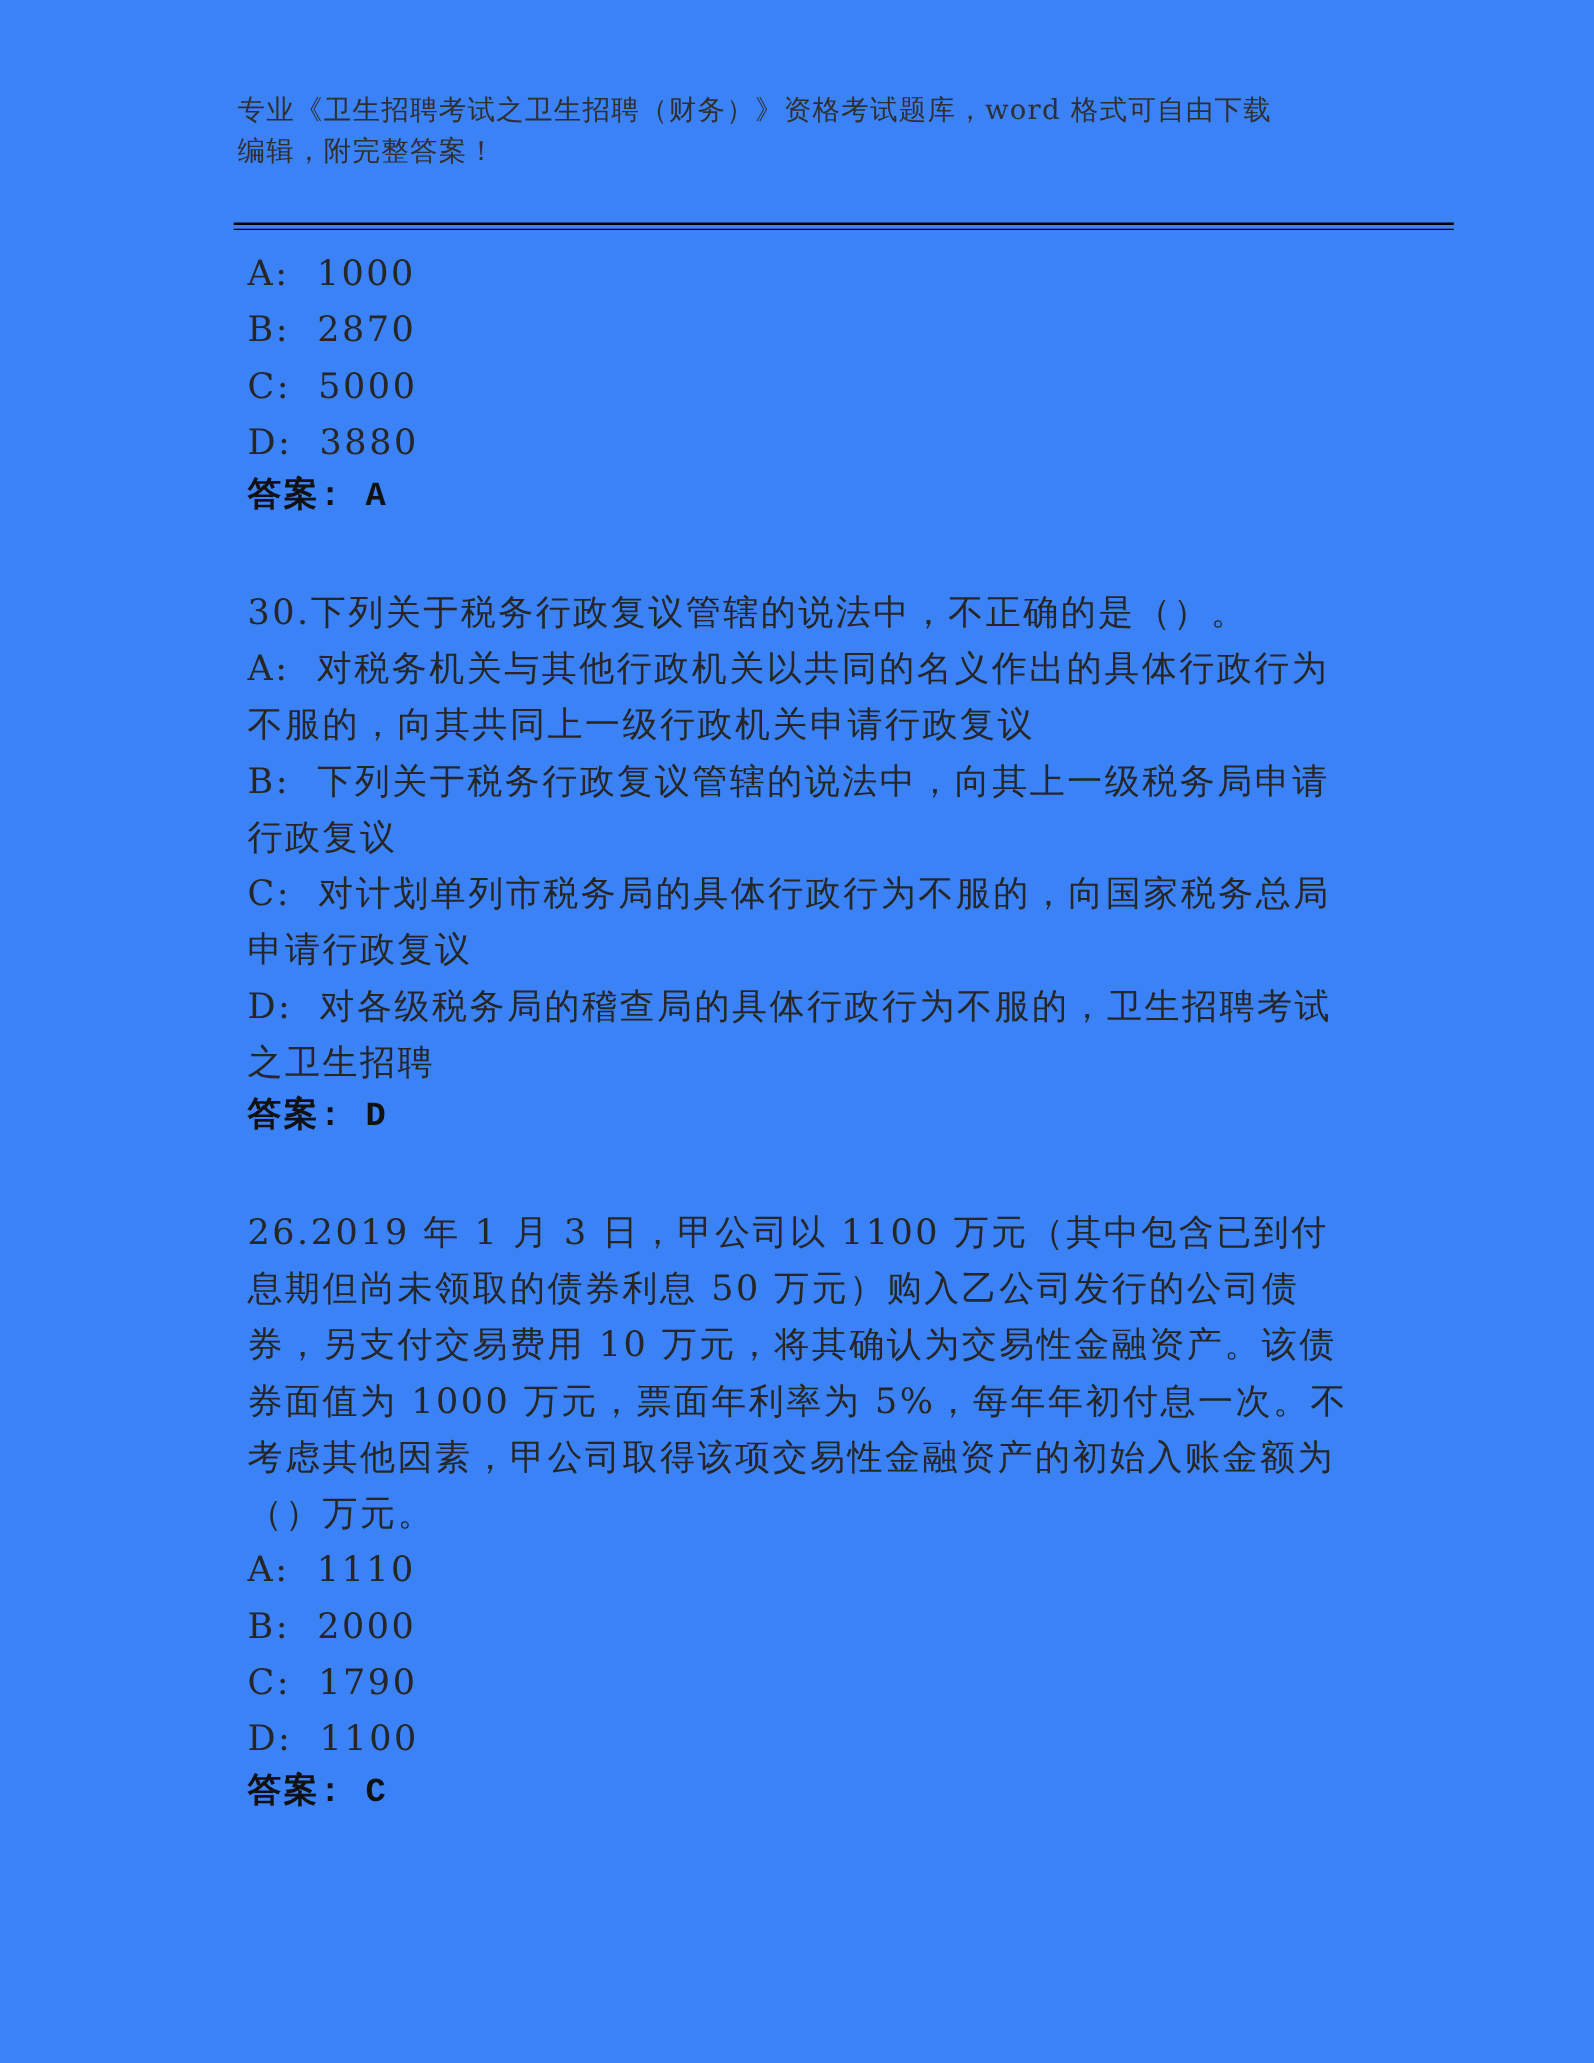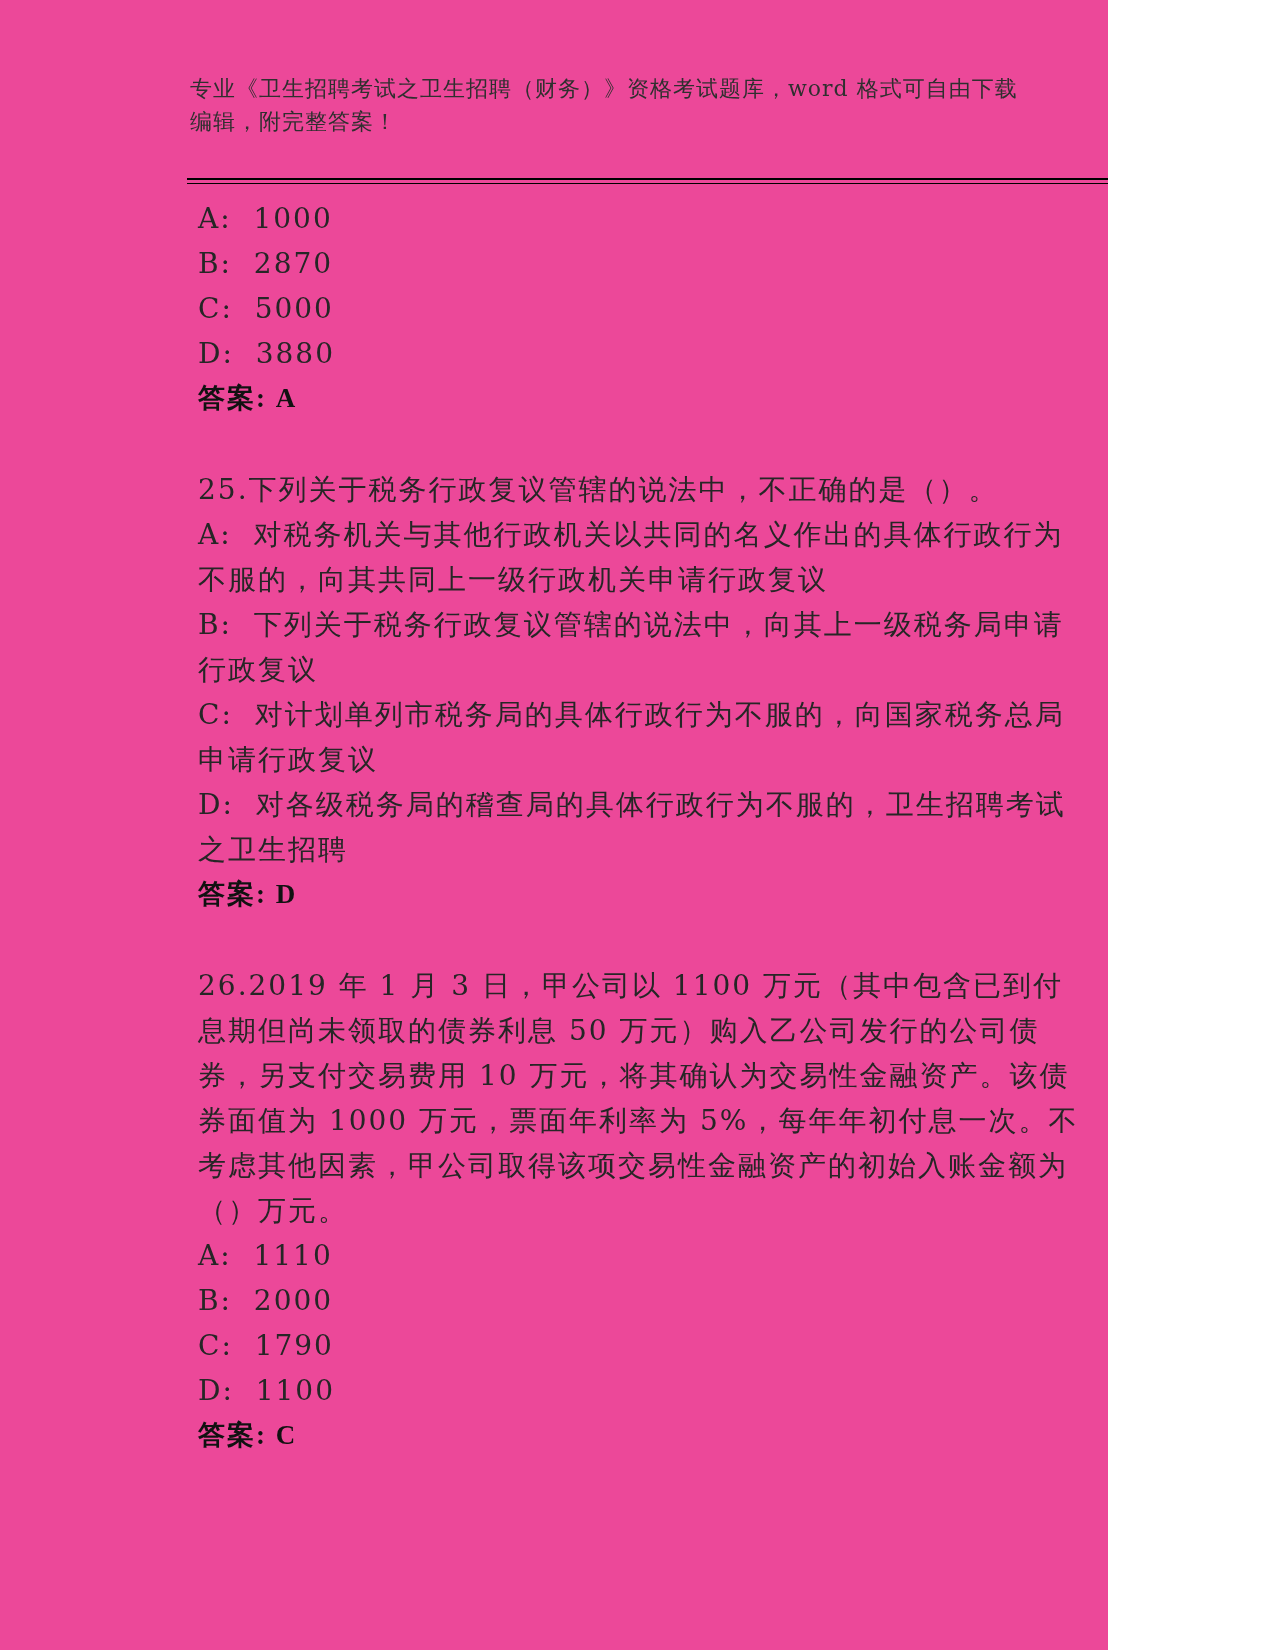--- a/index.html
+++ b/index.html
@@ -4,23 +4,23 @@
 <style>
   html, body { margin: 0; padding: 0; }
   body {
     width: 1275px;
     height: 1650px;
     background: #ffffff;
     font-family: "DejaVu Serif", "Liberation Serif", serif;
   }
   .page {
     position: relative;
-    width: 1108px;
+    width: 1275px;
     height: 1650px;
-    background: #ec4899;
+    background: #3b82f6;
     overflow: hidden;
   }
   .header {
     position: absolute;
     left: 190px;
     top: 72px;
     width: 890px;
     font-size: 22px;
     line-height: 33px;
     letter-spacing: 1px;
@@ -45,21 +45,21 @@
     line-height: 45px;
     letter-spacing: 2px;
     color: #262626;
   }
   .block { margin: 0 0 46px 0; }
   .block.lines-5  { min-height: 225px; }
   .block.lines-10 { min-height: 450px; }
   .block p { margin: 0; white-space: pre-wrap; }
   .qtext, .option { text-align: left; }
   .answer {
-    font-family: Liberation Serif, serif;
+    font-family: Liberation Mono, monospace;
     font-weight: bold;
     font-size: 27px;
     letter-spacing: 2px;
     color: #111111;
   }
 </style>
 </head>
 <body>
 
 <div class="page">
@@ -75,21 +75,21 @@
 
     <section class="block lines-5">
       <p class="option">A:  1000</p>
       <p class="option">B:  2870</p>
       <p class="option">C:  5000</p>
       <p class="option">D:  3880</p>
       <p class="answer">答案: A</p>
     </section>
 
     <section class="block lines-10">
-      <p class="qtext">25.下列关于税务行政复议管辖的说法中，不正确的是（）。</p>
+      <p class="qtext">30.下列关于税务行政复议管辖的说法中，不正确的是（）。</p>
       <p class="option">A:  对税务机关与其他行政机关以共同的名义作出的具体行政行为不服的，向其共同上一级行政机关申请行政复议</p>
       <p class="option">B:  下列关于税务行政复议管辖的说法中，向其上一级税务局申请行政复议</p>
       <p class="option">C:  对计划单列市税务局的具体行政行为不服的，向国家税务总局申请行政复议</p>
       <p class="option">D:  对各级税务局的稽查局的具体行政行为不服的，卫生招聘考试之卫生招聘</p>
       <p class="answer">答案: D</p>
     </section>
 
     <section class="block lines-10">
       <p class="qtext">26.2019 年 1 月 3 日，甲公司以 1100 万元（其中包含已到付息期但尚未领取的债券利息 50 万元）购入乙公司发行的公司债券，另支付交易费用 10 万元，将其确认为交易性金融资产。该债券面值为 1000 万元，票面年利率为 5%，每年年初付息一次。不考虑其他因素，甲公司取得该项交易性金融资产的初始入账金额为（）万元。</p>
       <p class="option">A:  1110</p>

